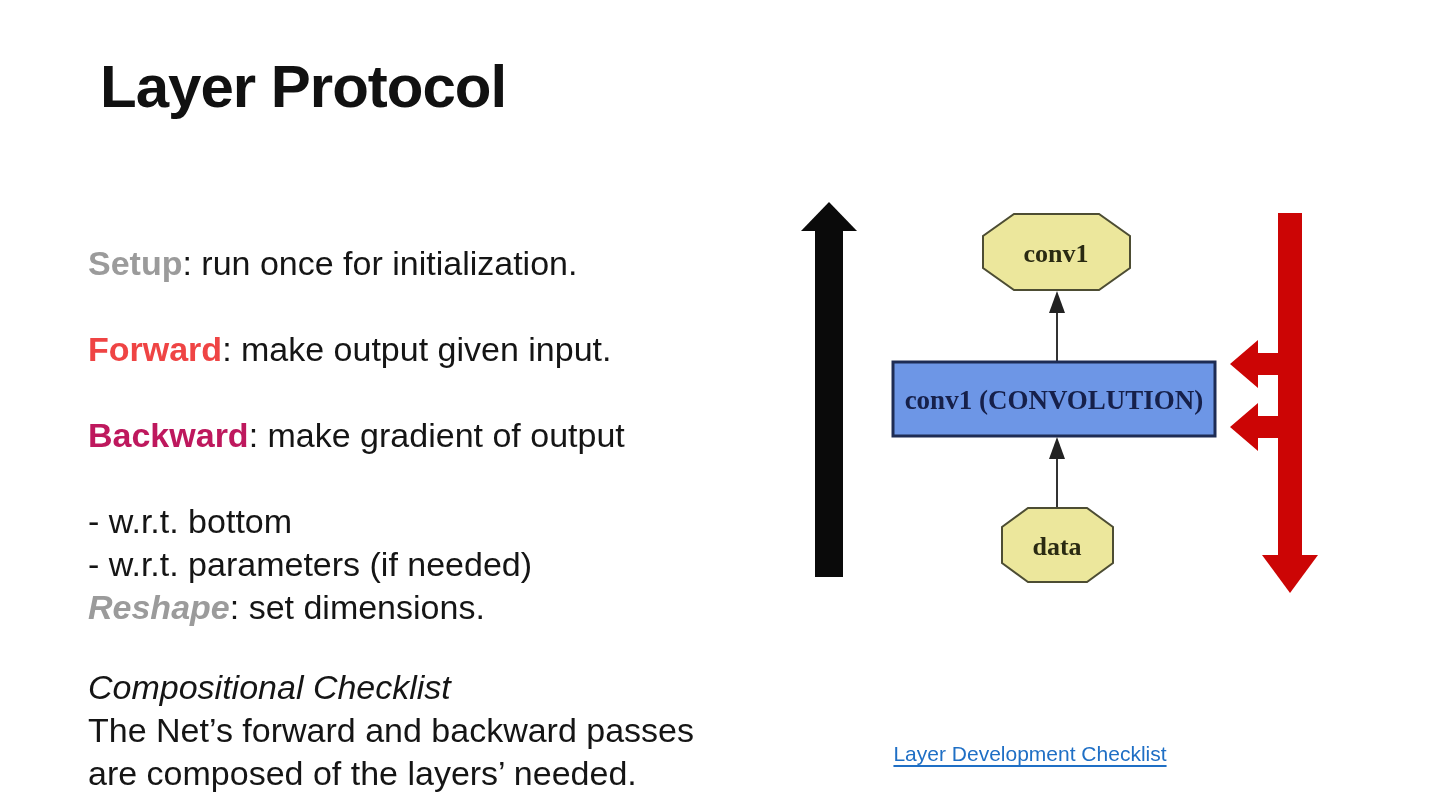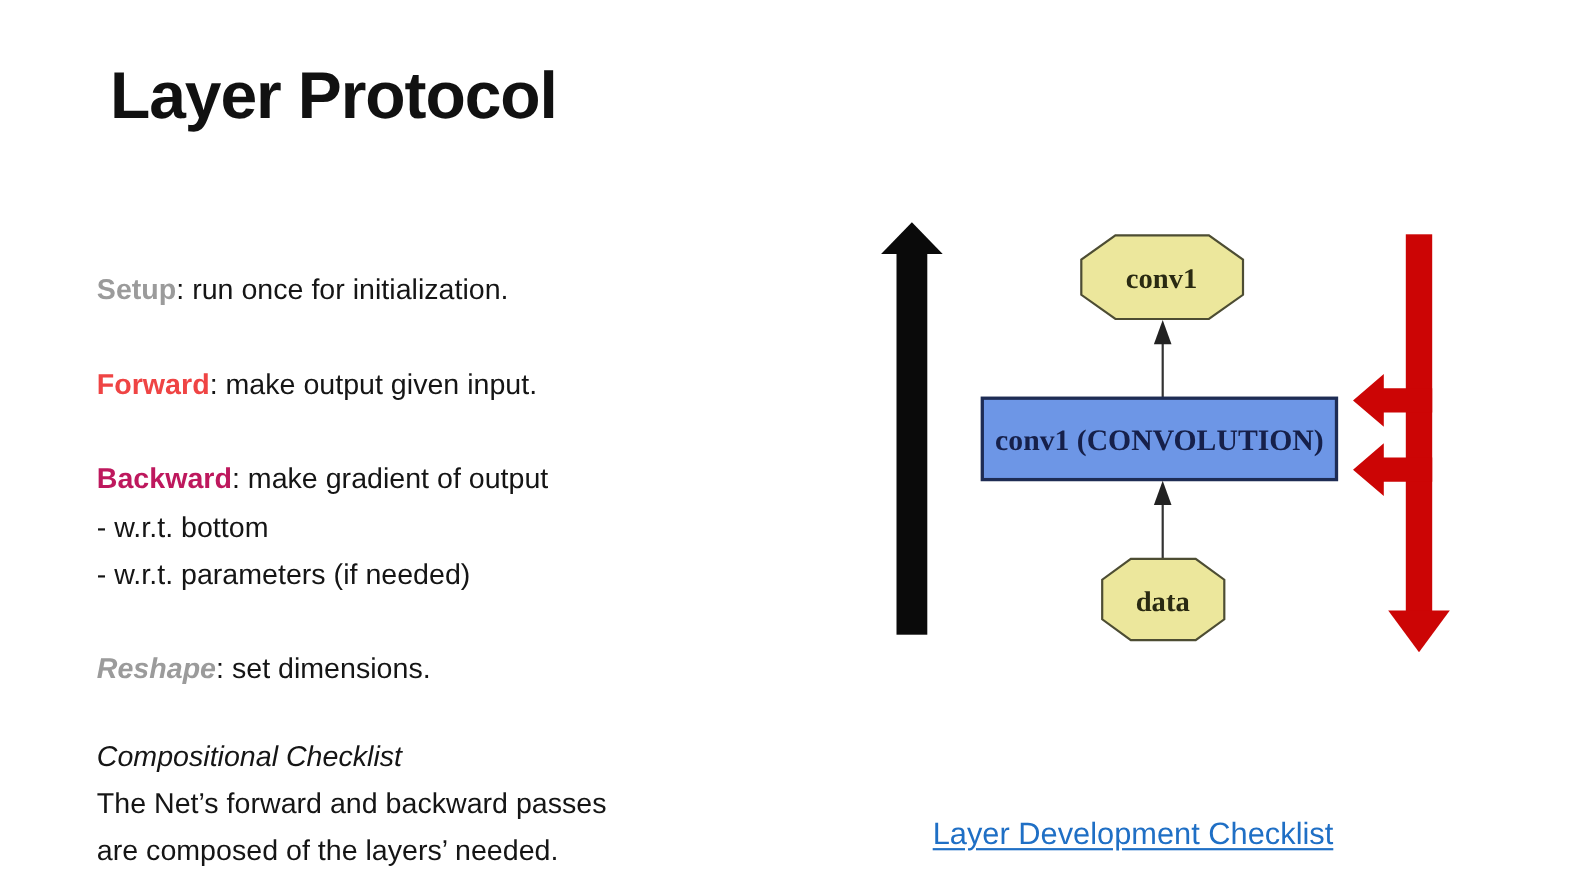--- a/index.html
+++ b/index.html
@@ -9,41 +9,41 @@
     font-family:"Liberation Sans", sans-serif;
   }
   .abs{position:absolute;}
   .title{
     left:88px;top:40px;
     font-size:60px;font-weight:700;color:#111;
     letter-spacing:-1px;margin:12px;
   }
   .bodyline{
     left:88px;
-    font-size:26px;line-height:34px;color:#151515;
+    font-size:34px;line-height:34px;color:#151515;
     white-space:nowrap;
   }
   .term{font-weight:700;}
   .rest{font-weight:400;color:#151515;}
-  .bullet{font-weight:400;}
+  .bullet{font-weight:400;margin-top:42px;}
   .italic-head{font-style:italic;}
   .diagram-svg{left:0;top:0;width:1440px;height:810px;pointer-events:none;}
   .edge-line{stroke:#333333;stroke-width:2;}
   .edge-head{fill:#222222;}
   .octagon{stroke:#4d4d33;stroke-width:2;}
   .layer-rect{stroke:#1e2c54;stroke-width:3;}
   .node-label{
     font-family:"Liberation Serif", serif;font-weight:700;
     text-anchor:middle;
   }
   .link-wrap{
     left:780px;top:742px;width:500px;text-align:center;
   }
   .checklist-link{
-    font-size:28px;text-decoration:underline;cursor:pointer;
+    font-size:21px;text-decoration:underline;cursor:pointer;
     text-underline-offset:4px;
     margin-top:48px;
   }
 </style>
 </head>
 <body>
 
 <h1 class="abs title">Layer Protocol</h1>
 
 <div class="abs bodyline" style="top:246px">

